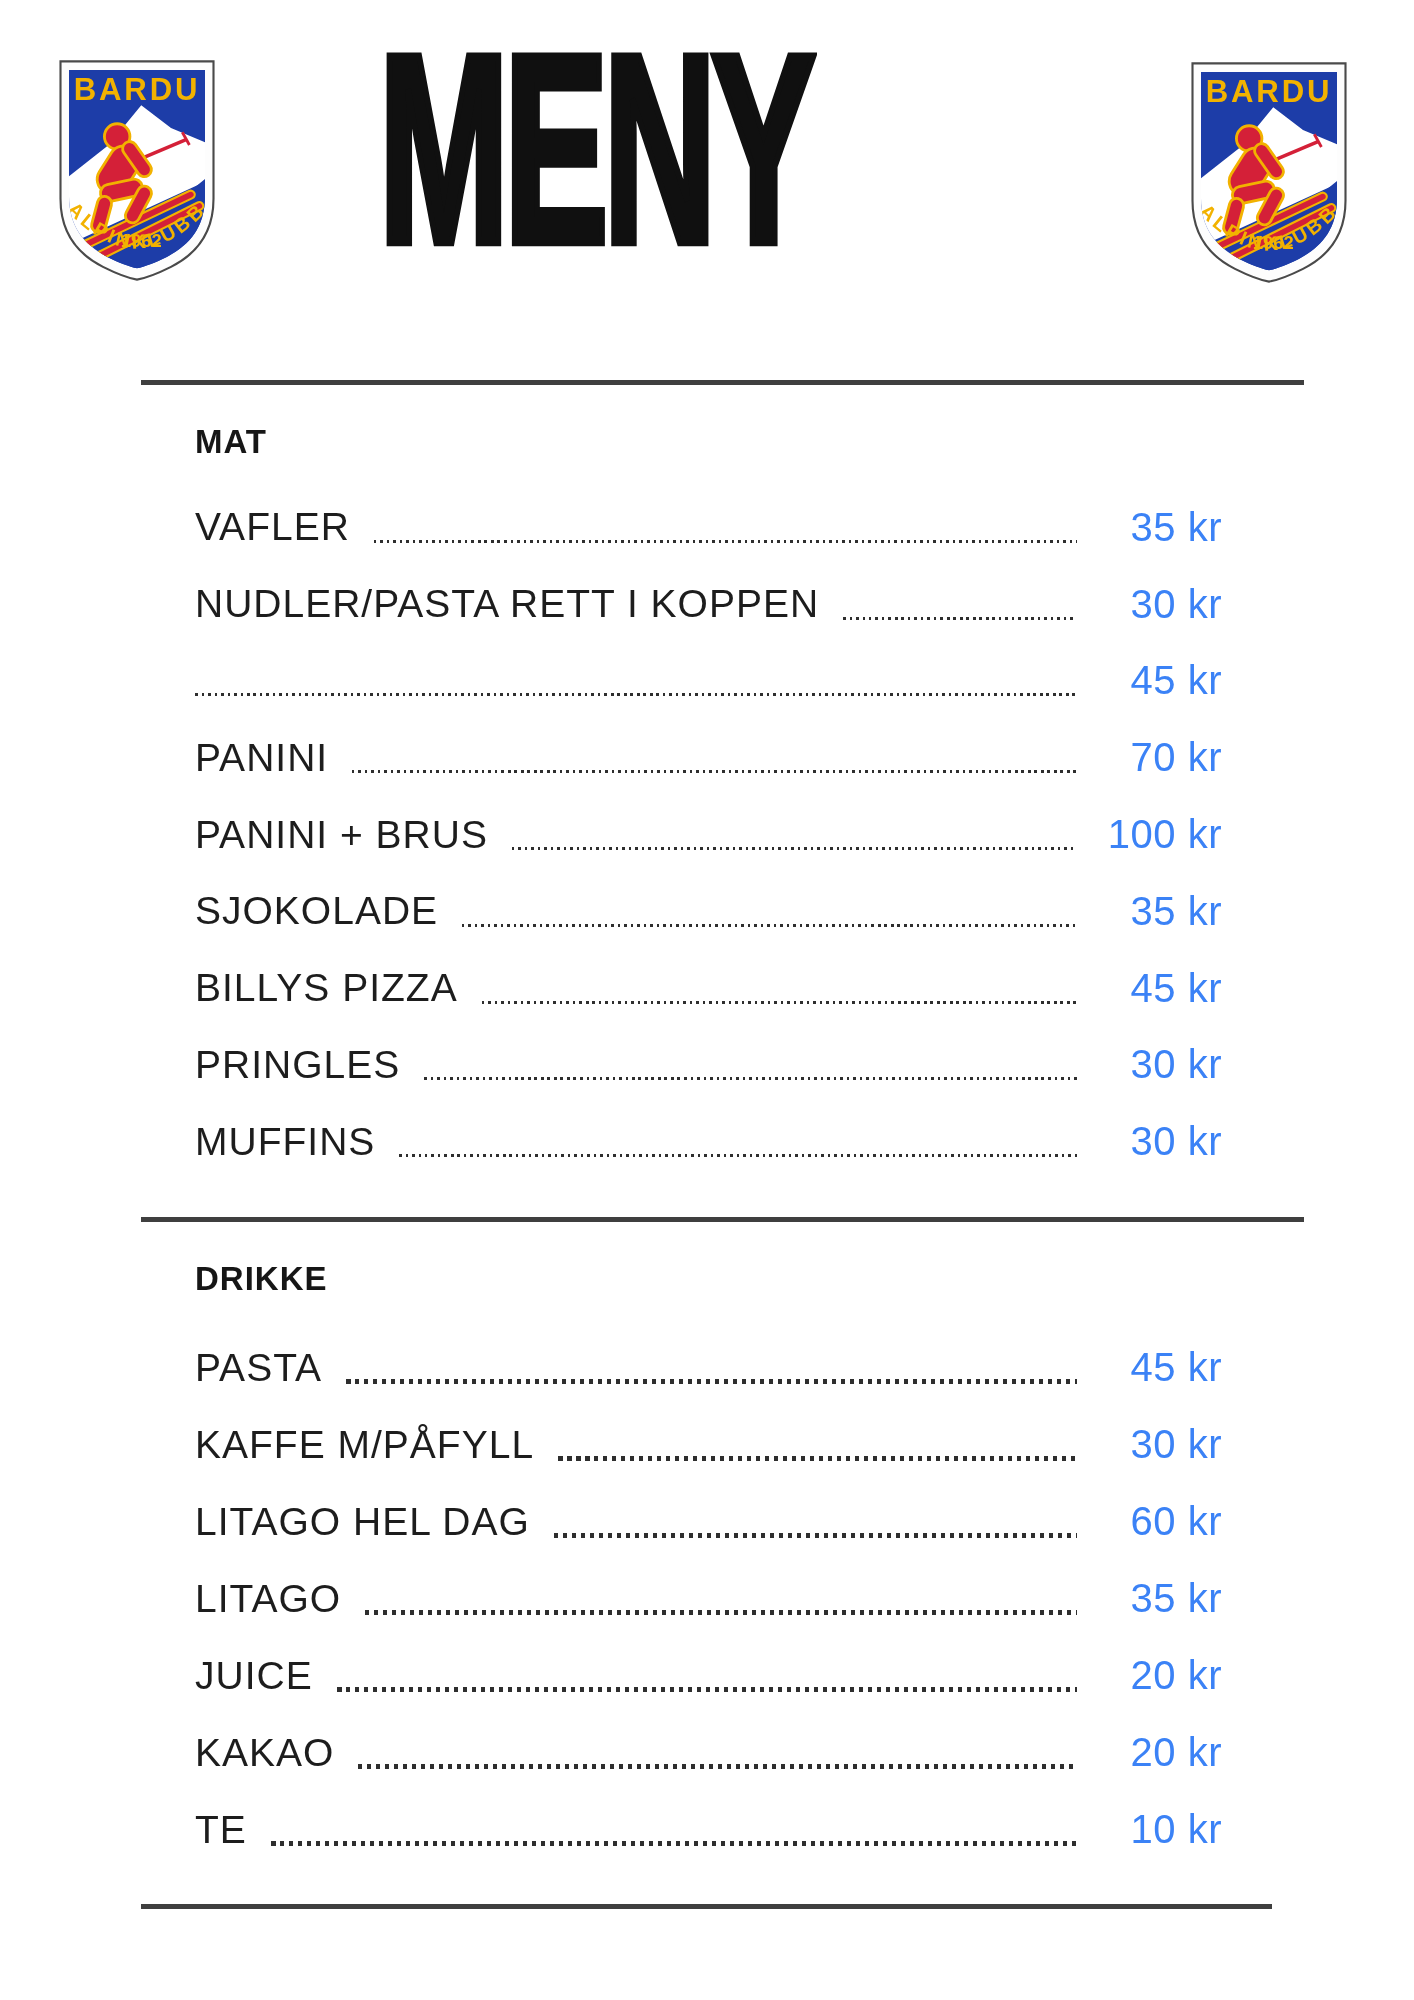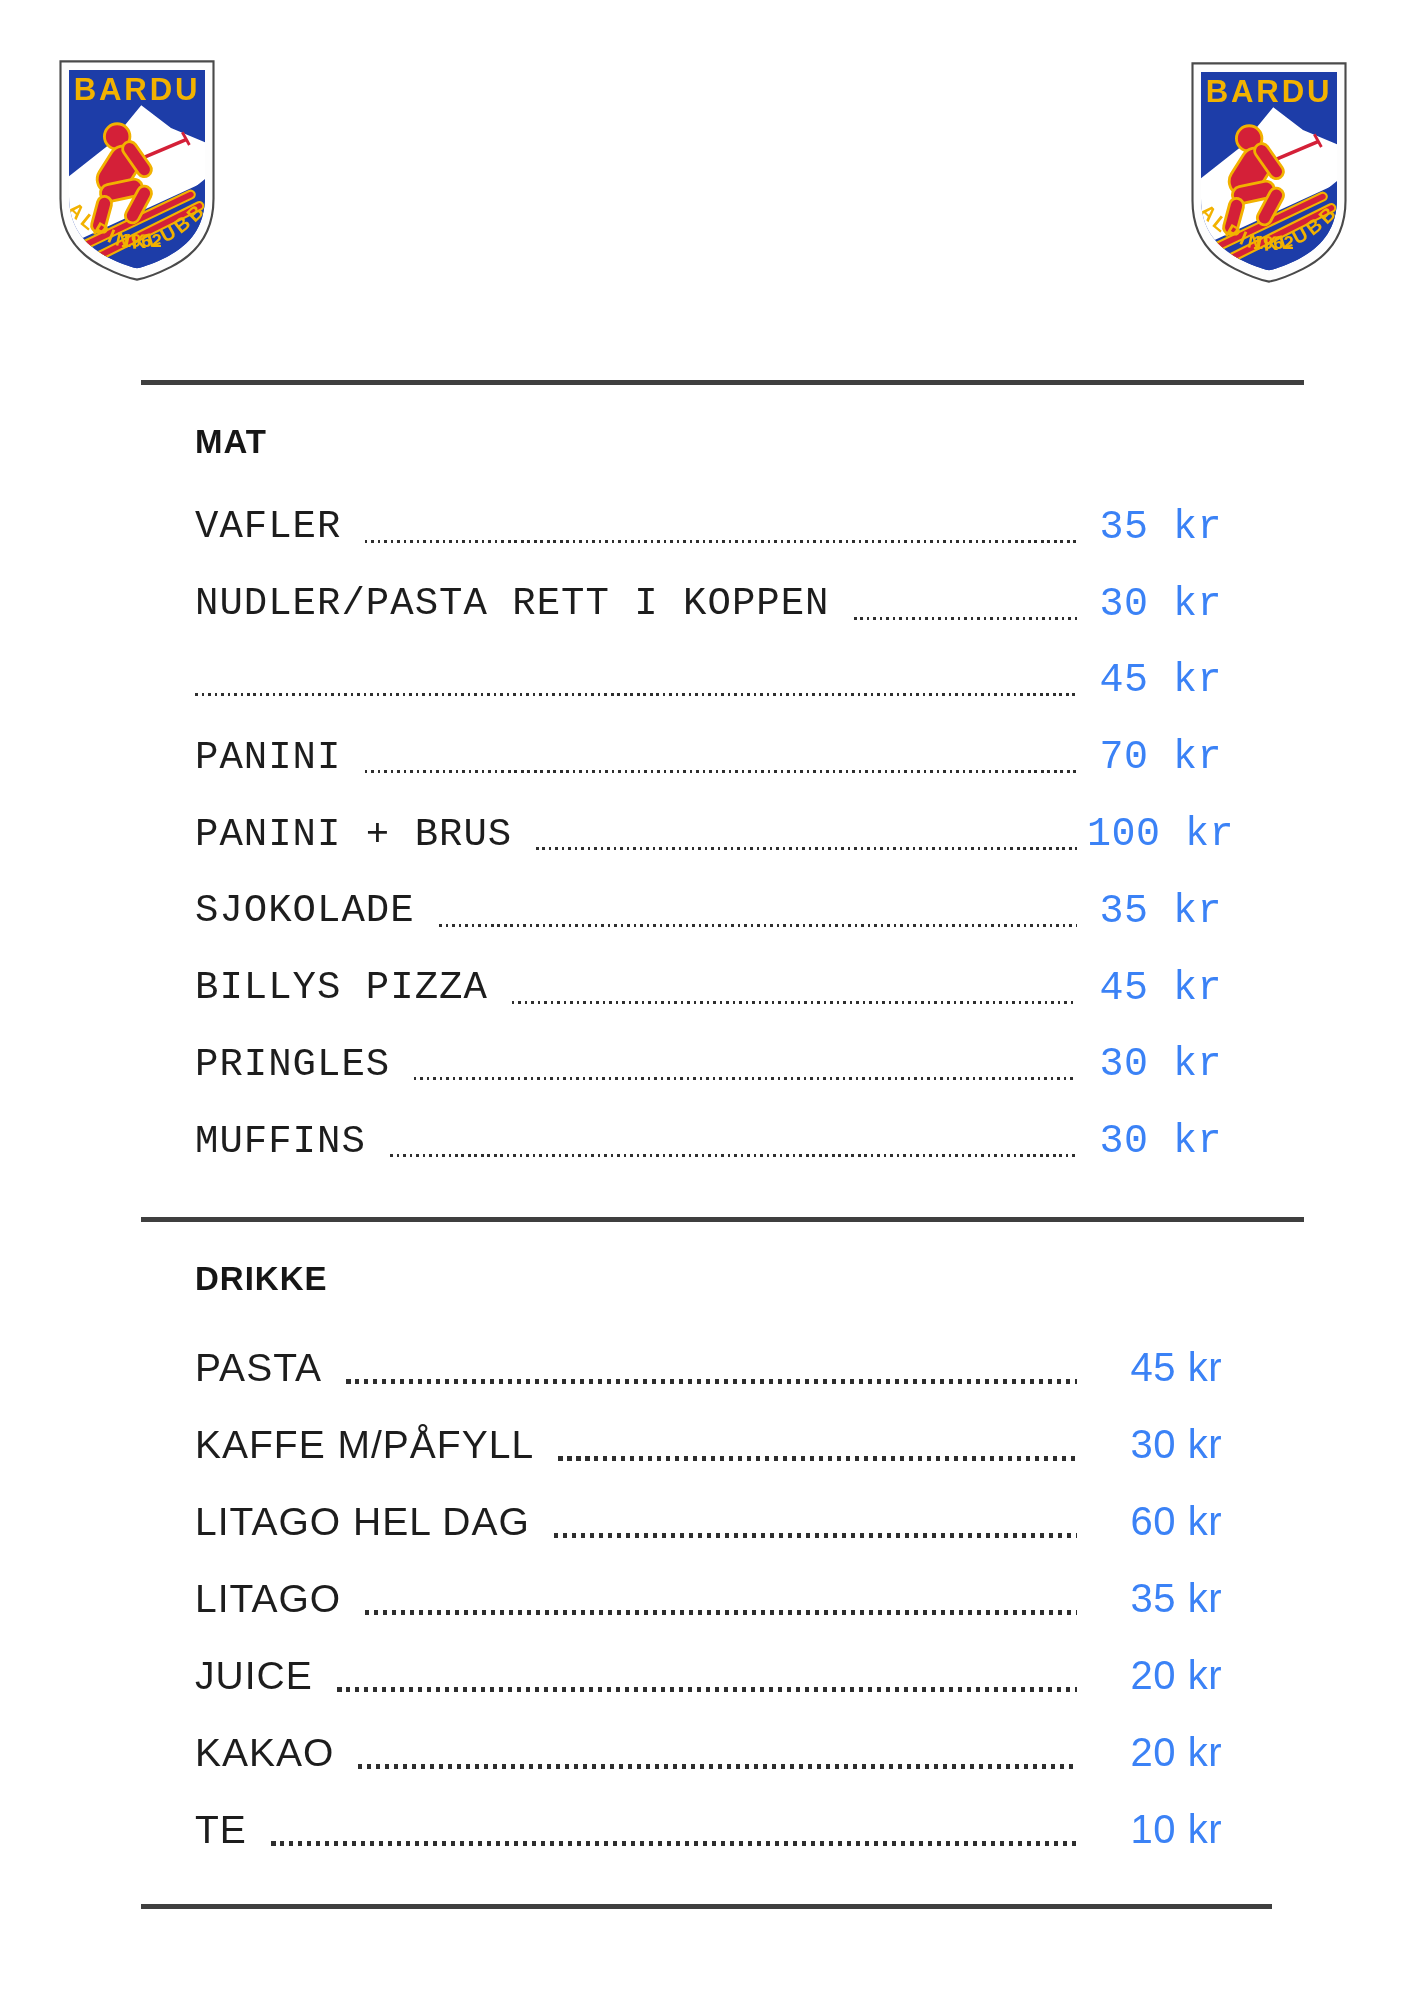--- a/index.html
+++ b/index.html
@@ -32,21 +32,21 @@
   
   .section-heading{
     position:absolute; left:195px;
     font-size:33px; font-weight:bold; line-height:1;
     letter-spacing:1px; color:#161616;
   }
   .heading-mat{top:425px;}
   .heading-drikke{top:1262px;}
 
   .rows{position:absolute; left:195px; width:1027px;}
-  .rows-mat{top:489px;font-family:Liberation Mono, monospace;}
+  .rows-mat{top:489px;}
   .rows-drikke{top:1329px;}
 
   .menu-row{display:flex; align-items:center; }
   .rows-mat .menu-row{height:76.8px;}
   .rows-drikke .menu-row{height:77px;}
 
   .item-name{
     font-size:39px; letter-spacing:1px; color:#1d1d1d;
     white-space:nowrap; margin-right:24px;
   }
@@ -116,20 +116,23 @@
   </svg>
 
   <svg class="badge badge-left" viewBox="0 0 120 160">
     <use href="#club-badge"></use>
   </svg>
 
   <svg class="badge badge-right" viewBox="0 0 120 160">
     <use href="#club-badge"></use>
   </svg>
 
+  <div class="title-wrap">
+    <span class="title-text">MENY</span>
+  </div>
 
   <div class="divider divider-1"></div>
   <div class="divider divider-2"></div>
   <div class="divider divider-3"></div>
 
   <div class="section-heading heading-mat">MAT</div>
   <div class="rows rows-mat">
       <div class="menu-row">
         <span class="item-name">VAFLER</span>
         <span class="leader"></span>

